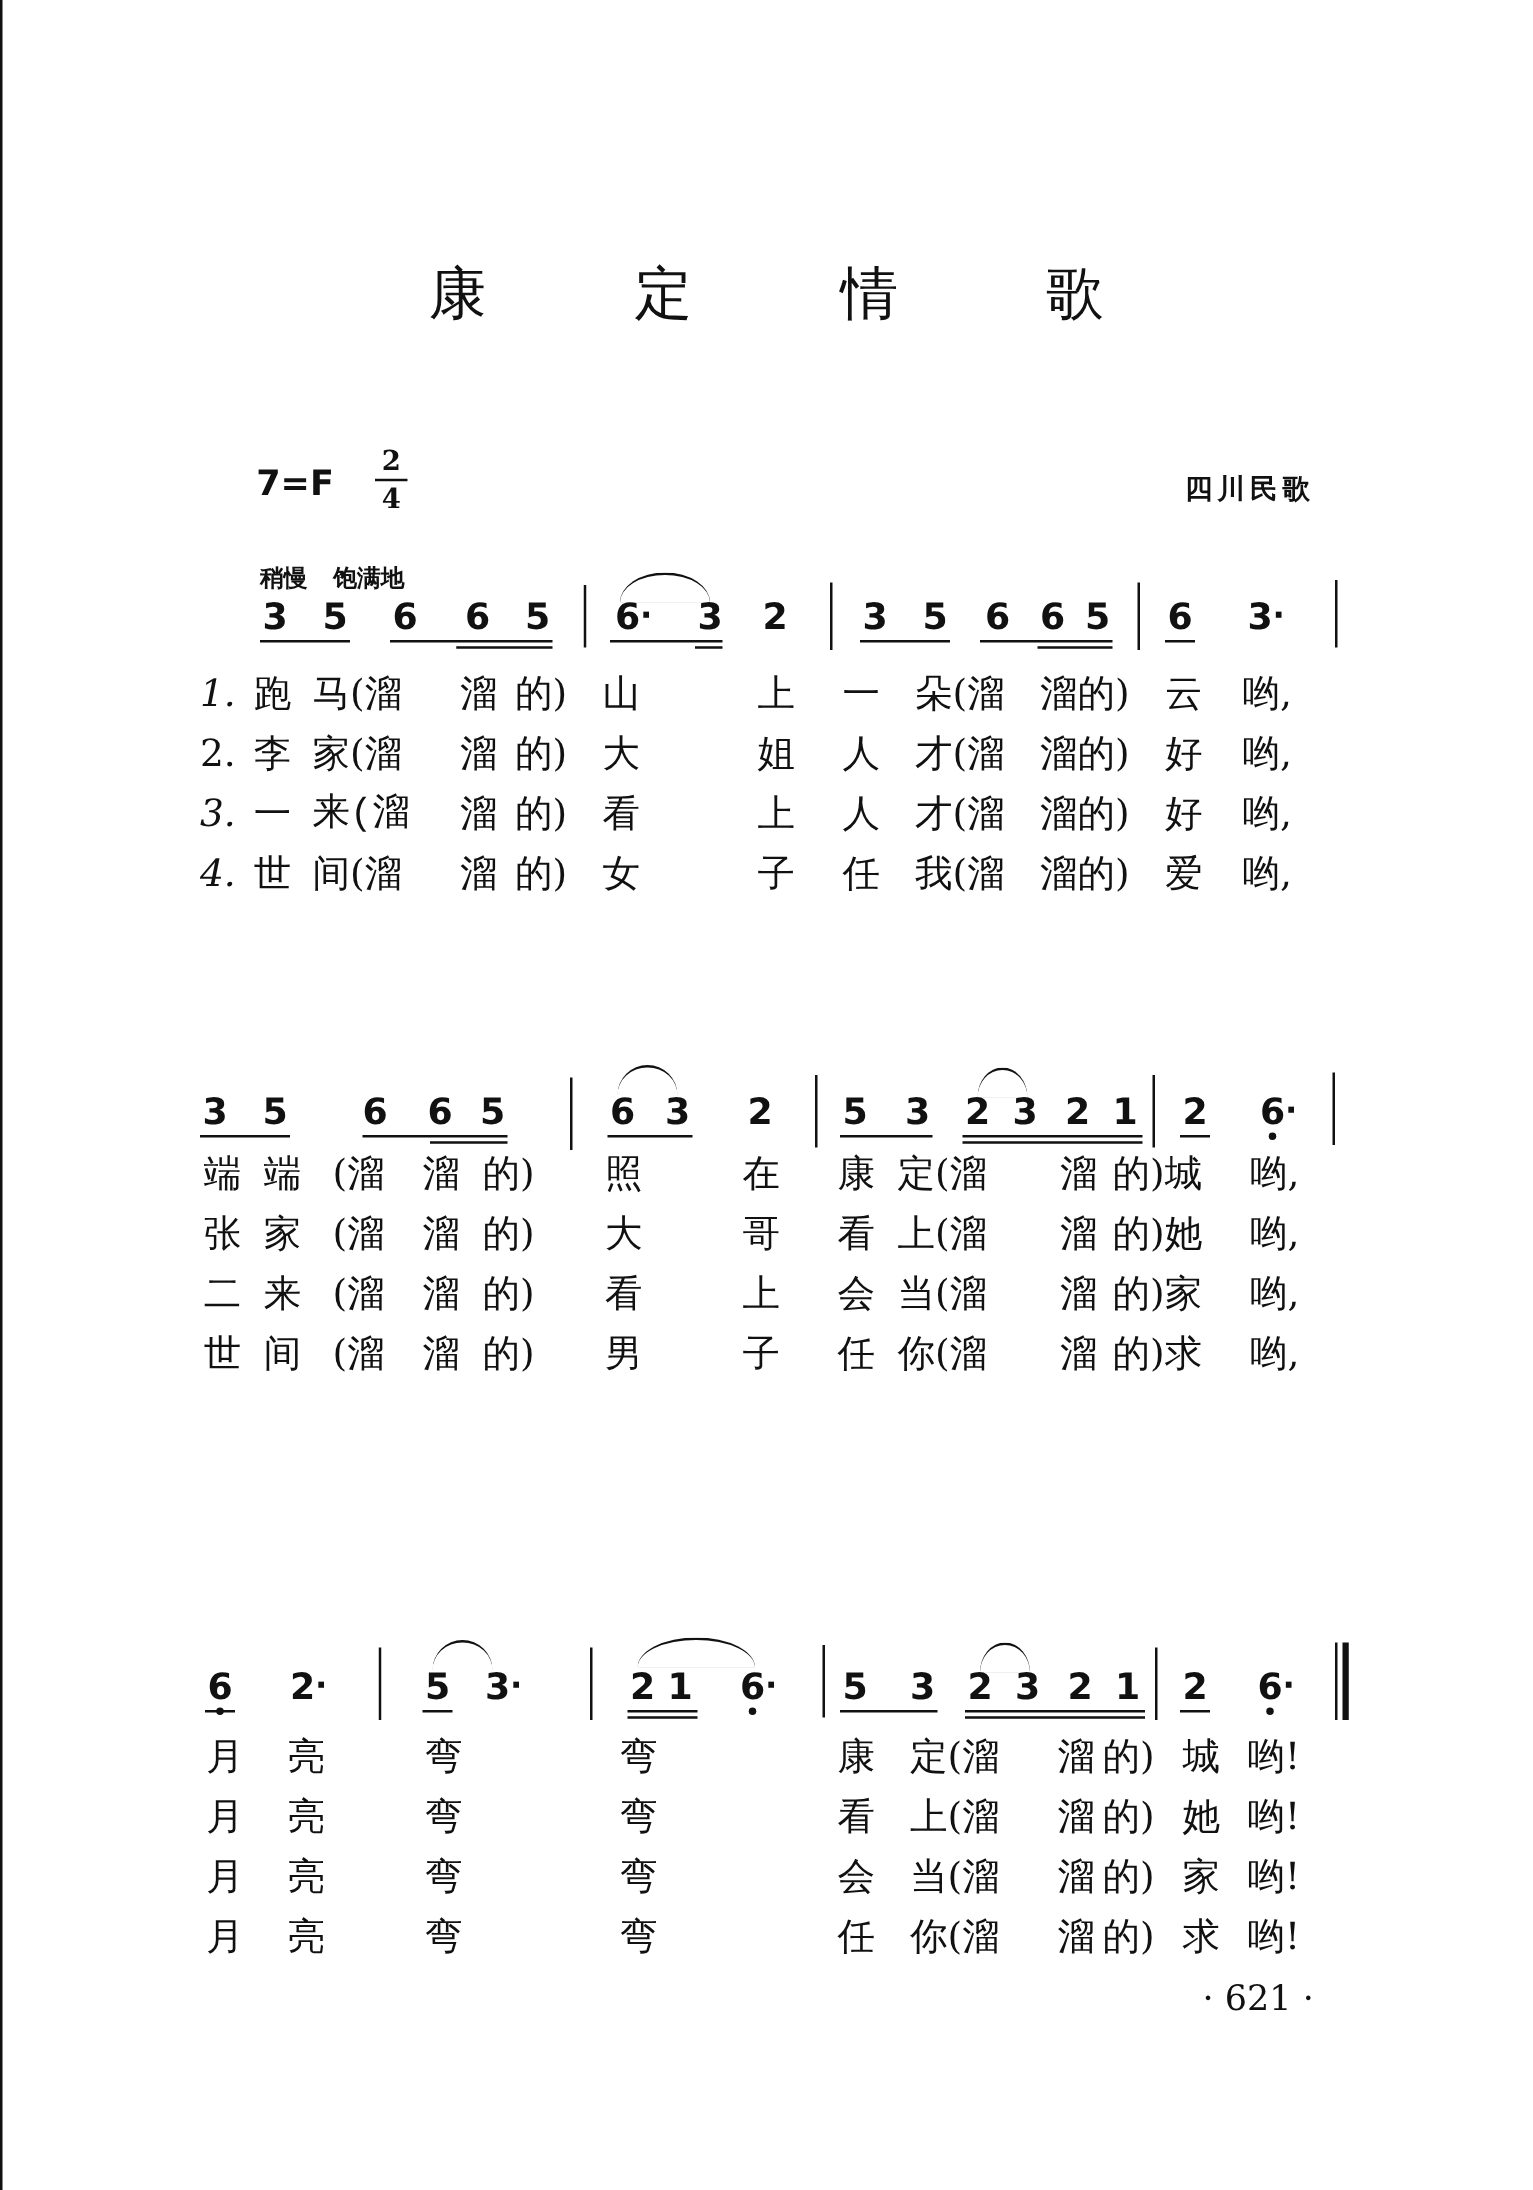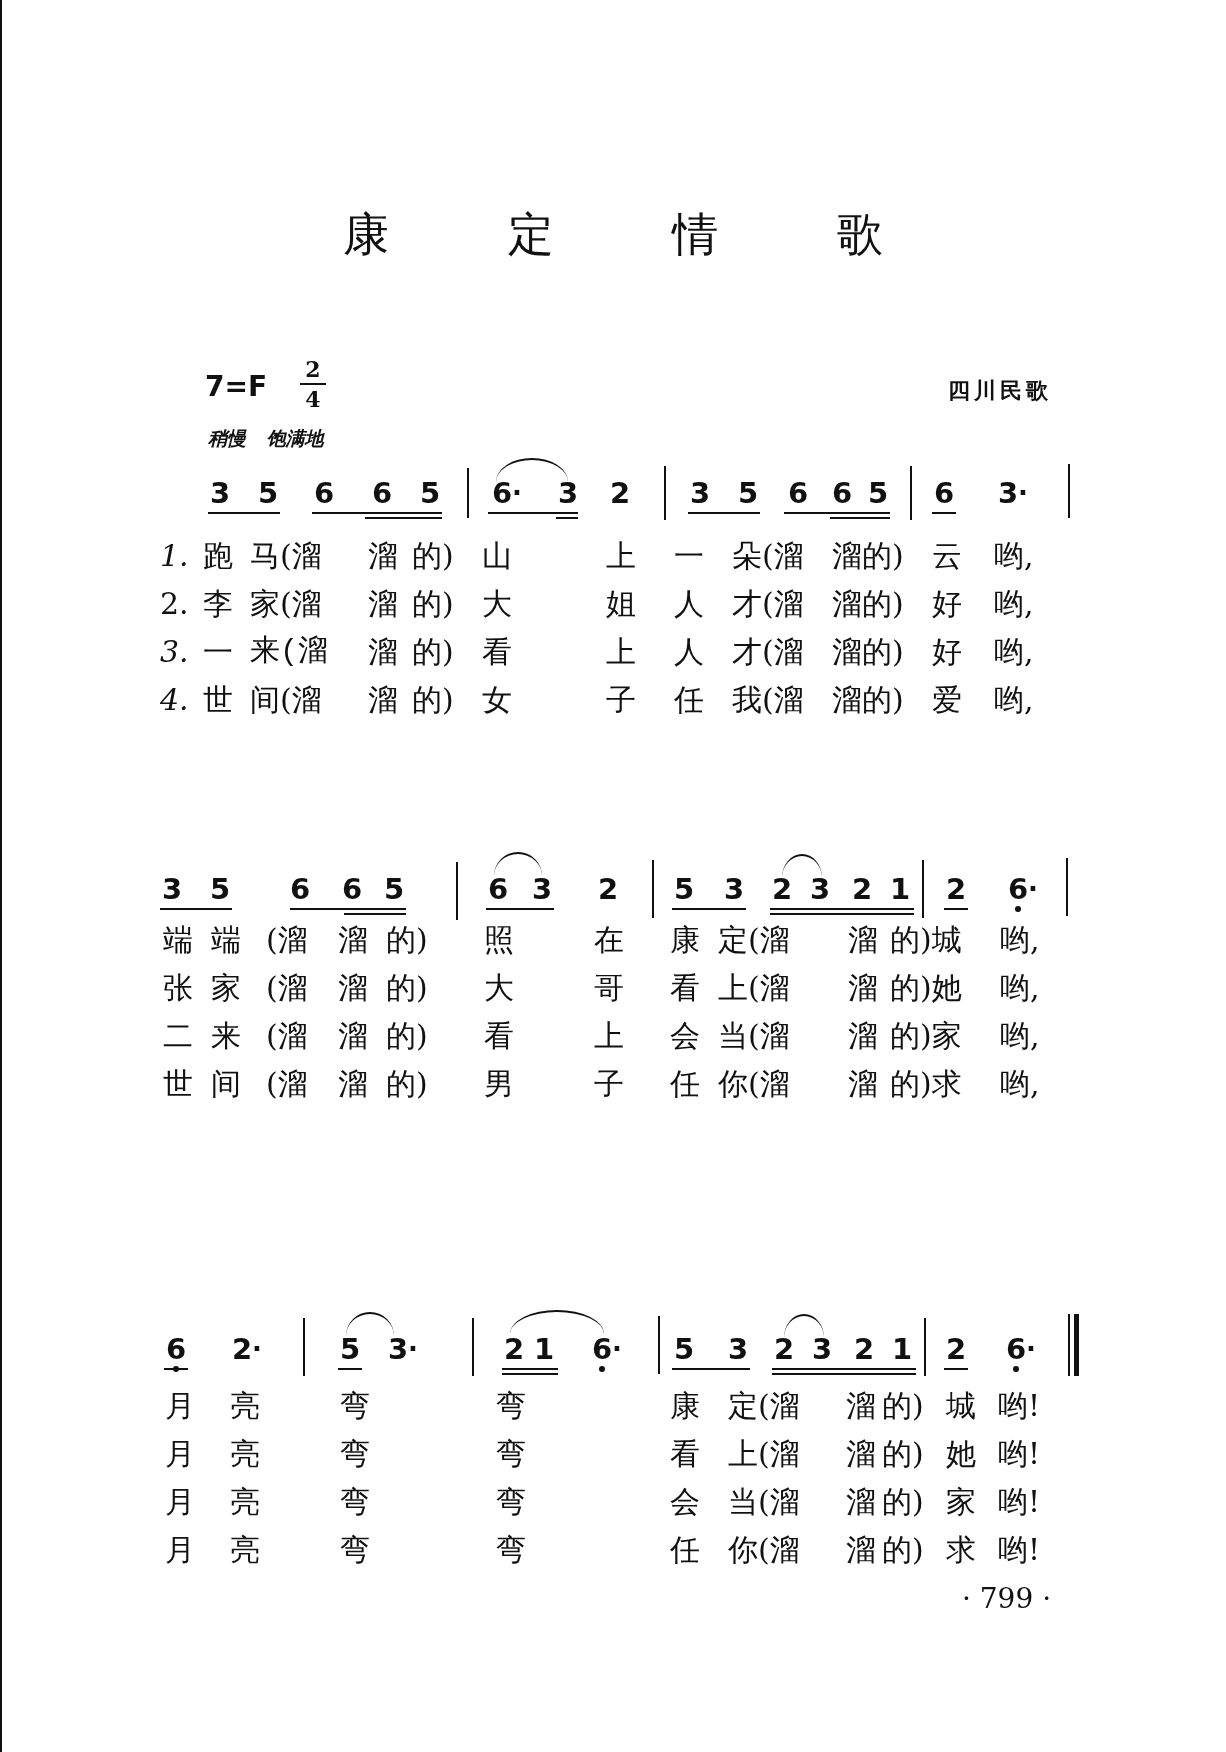--- a/index.html
+++ b/index.html
@@ -19,22 +19,22 @@
     position: absolute; left: 205px; top: 370px; font-size: 28px; font-weight: bold;
     font-family: "DejaVu Sans", "Liberation Sans", sans-serif;
   }
   .timesig {
     position: absolute; left: 300px; top: 358px; width: 26px; text-align: center;
     font-weight: bold; font-size: 22px; line-height: 22px;
     font-family: "DejaVu Serif", serif;
   }
   .timesig .bar { display: block; height: 2px; background: #111; margin: 3px 0; }
   .tempo {
-    position: absolute; left: 208px; top: 426px; font-size: 19px; font-weight: bold;
-    word-spacing: 14px; font-family: "DejaVu Sans", sans-serif; font-style: italic;
+    position: absolute; left: 208px; top: 450px; font-size: 19px; font-weight: bold;
+    word-spacing: 14px; font-family: "DejaVu Sans", sans-serif;
   }
   .origin {
     position: absolute; left: 948px; top: 376px; font-size: 22px; letter-spacing: 4px;
     font-family: "DejaVu Sans", sans-serif; font-weight: bold;
   }
   .staff { position: absolute; left: 0; width: 1226px; height: 70px; }
   .note {
     position: absolute; font-family: "DejaVu Sans", "Liberation Sans", sans-serif;
     font-weight: bold; font-size: 29px; line-height: 34px; width: 24px; text-align: center;
   }
@@ -346,13 +346,13 @@
     <span class="syl" style="left:496px;">弯</span>
     <span class="syl" style="left:670px;">任</span>
     <span class="syl" style="left:728px;">你(溜</span>
     <span class="syl" style="left:846px;">溜</span>
     <span class="syl" style="left:882px;">的)</span>
     <span class="syl" style="left:946px;">求</span>
     <span class="syl" style="left:998px;">哟!</span>
   </div>
 </div>
 
-<div class="page-num">· 799 ·</div>
+<div class="page-num">· 621 ·</div>
 
 </body></html>

